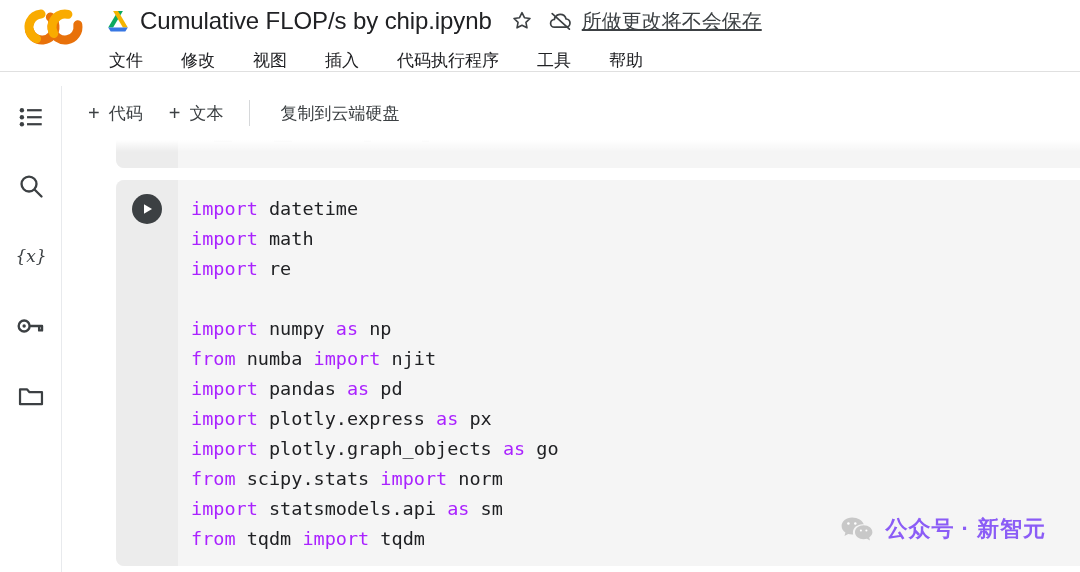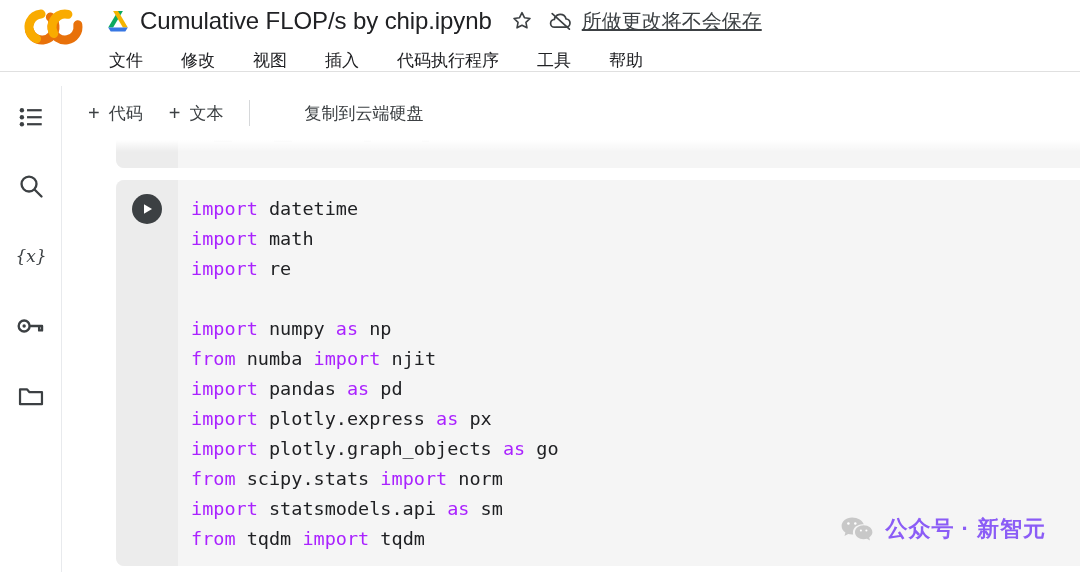--- a/index.html
+++ b/index.html
@@ -82,21 +82,21 @@
     display: flex; align-items: center;
     font-size: 17px; color: #3c4043;
     cursor: pointer; white-space: nowrap;
     margin-right: 26px;
   }
   .tb-plus { font-size: 20px; margin-right: 9px; line-height: 1; color:#3c4043; }
   .tb-sep {
     width: 1px; height: 26px; background: #d6d8da;
     margin: 0 26px 0 0;
   }
-  .tb-btn.copy { margin-left: 28px; }
+  .tb-btn.copy { margin-left: 4px; }
 
   
   .notebook {
     position: absolute; left: 63px; top: 140px;
     width: 1017px; height: 432px;
     background: #fff;
     overflow: hidden;
     margin-left: 20px;
   }
 

